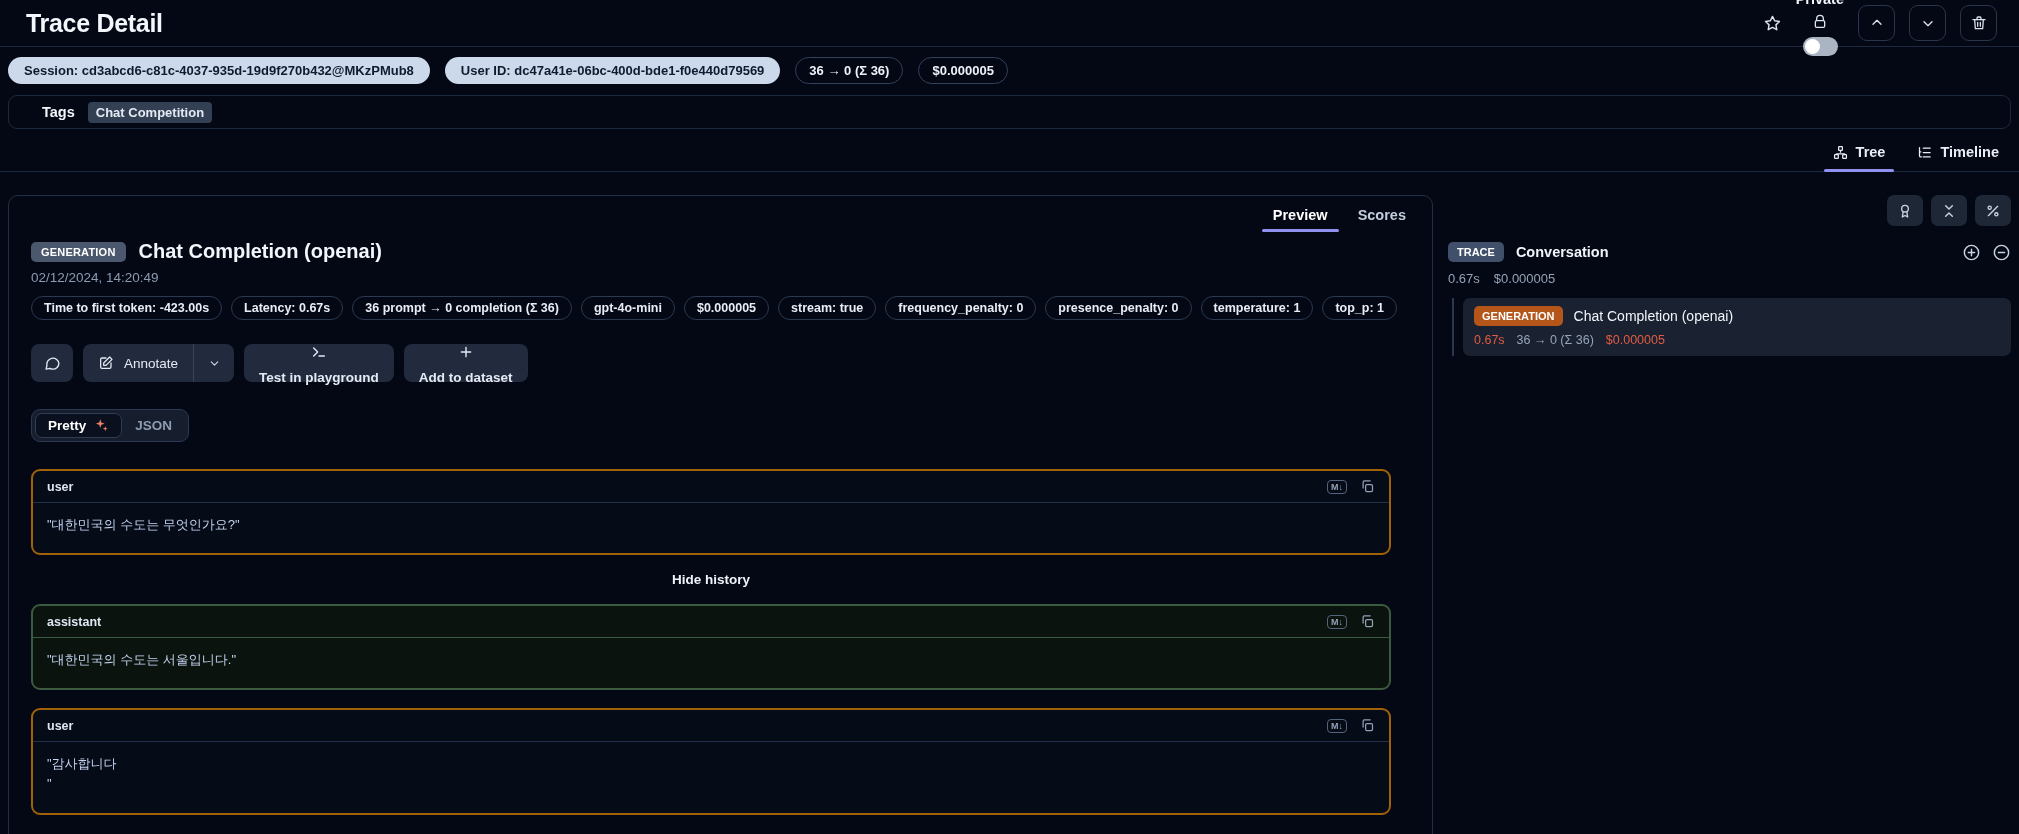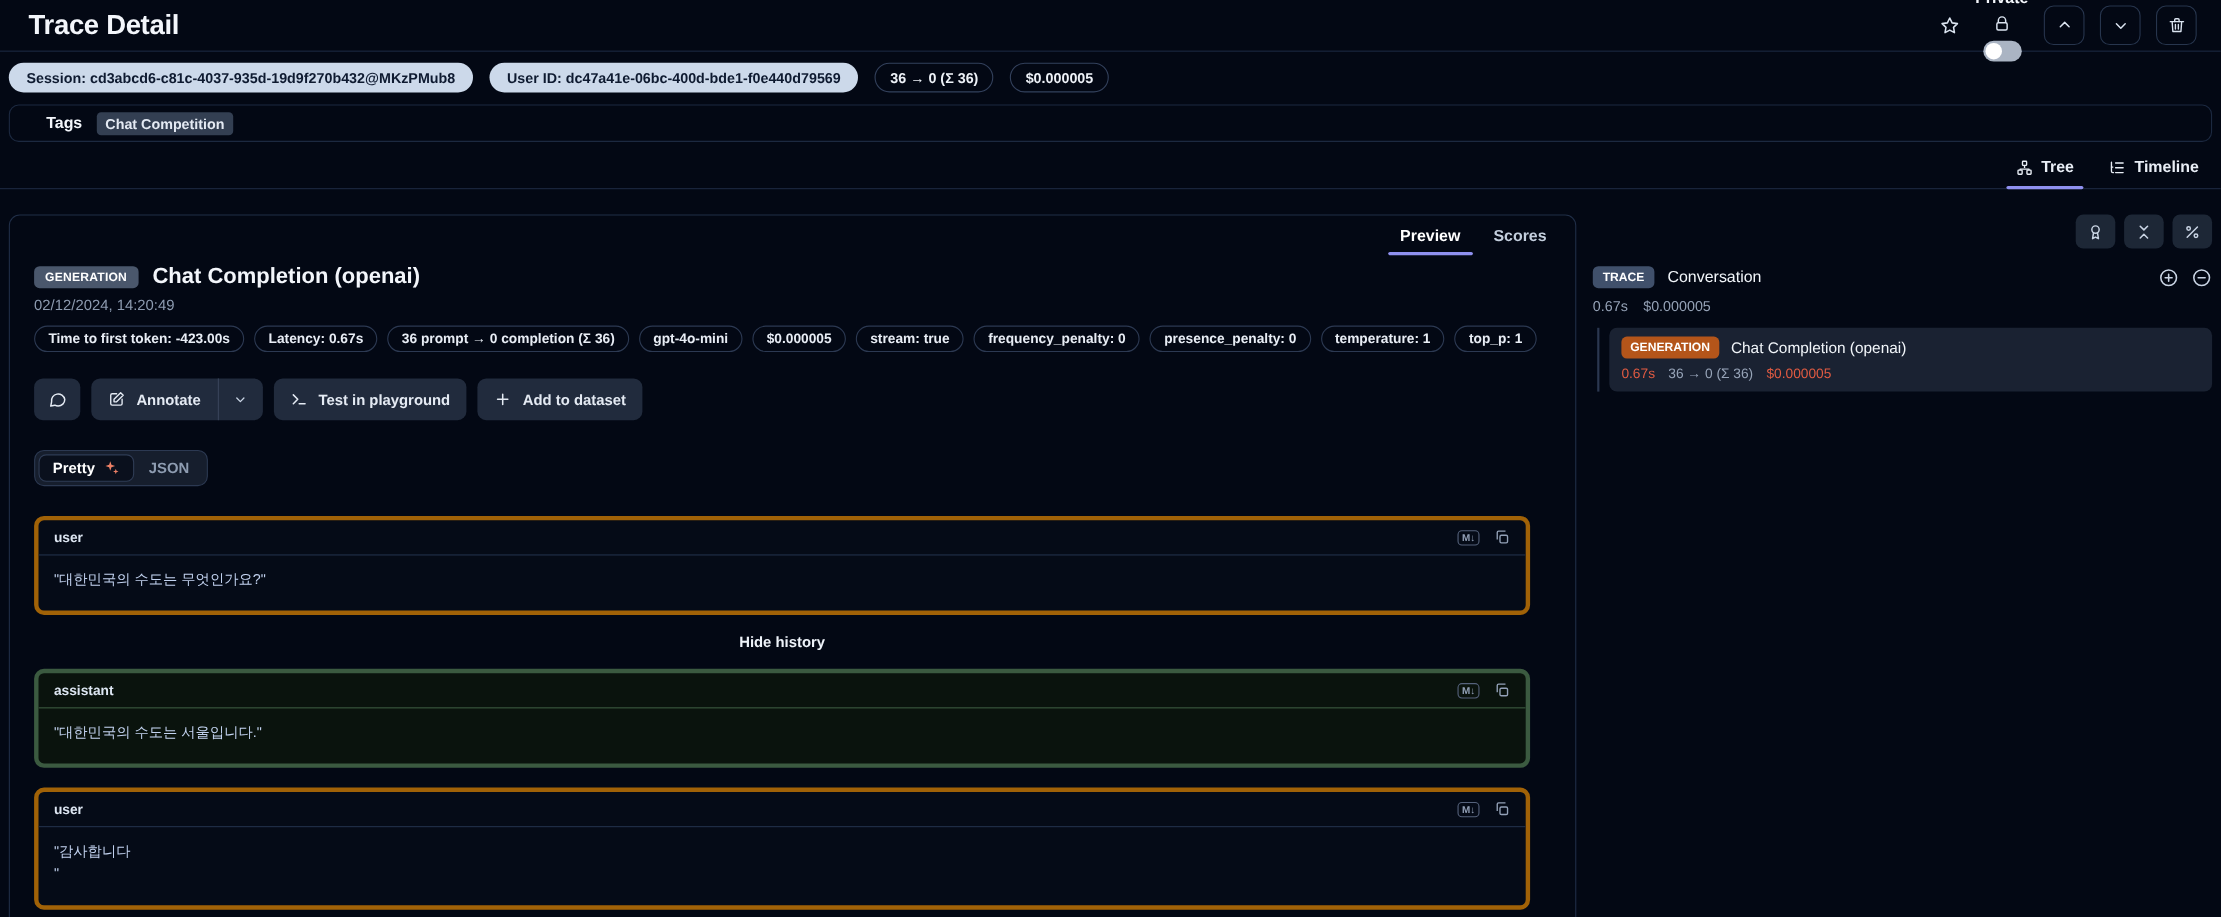--- a/index.html
+++ b/index.html
@@ -51,54 +51,54 @@
 
   .obs-row{display:flex;align-items:center;gap:13px;}
   .badge-slate{background:#4a576c;color:#fff;font-size:11px;font-weight:700;padding:4px 10px;border-radius:5px;letter-spacing:.2px;}
   .obs-title{font-size:20px;font-weight:700;}
   .obs-date{margin-top:7px;font-size:13.5px;color:#8d9bb0;}
   .pills-wrap{margin-top:11px;display:flex;flex-wrap:wrap;gap:9px;max-width:1375px;}
   .mpill{border:1px solid #2c3952;border-radius:14px;padding:4px 12px;font-size:12.5px;font-weight:700;color:#e8edf5;}
 
   .actions-row{margin-top:24px;display:flex;gap:10px;align-items:center;}
   .abtn{background:#212b3d;border:none;border-radius:8px;display:inline-flex;align-items:center;gap:10px;
-        padding:0 15px;height:38px;font-size:13.5px;font-weight:700;color:#e4eaf3;cursor:pointer;font-family:inherit;}
+        padding:0 15px;height:38px;font-size:13.5px;font-weight:700;color:#e4eaf3;cursor:pointer;font-family:inherit;flex-direction:column;}
   .abtn.icon-only{width:42px;justify-content:center;padding:0;}
   .split{display:inline-flex;align-items:stretch;background:#212b3d;border-radius:8px;height:38px;}
-  .split .main{display:flex;align-items:center;gap:10px;padding:0 15px;font-size:13.5px;font-weight:700;color:#e4eaf3;cursor:pointer;}
+  .split .main{display:flex;align-items:center;gap:10px;padding:0 15px;font-size:13.5px;font-weight:400;color:#e4eaf3;cursor:pointer;}
   .split .sep{width:1px;background:#39445a;margin:0;}
   .split .caret{display:flex;align-items:center;justify-content:center;width:40px;color:#c9d4e4;cursor:pointer;}
 
   .format-toggle{margin-top:27px;display:inline-flex;align-items:center;background:#161e2d;
                  border:1px solid #2c3952;border-radius:9px;padding:3px;}
   .seg{padding:5px 13px;font-size:13.5px;font-weight:700;color:#8e9cb1;border-radius:7px;
        display:flex;gap:8px;align-items:center;cursor:pointer;}
   .seg.active{background:#0a101d;color:#fff;border:1px solid #2f3c55;padding:4px 12px;}
 
   .messages{margin-top:27px;width:1360px;}
-  .msg-box{border:4px solid #a16207;border-radius:9px;overflow:hidden;background:#050b17;}
+  .msg-box{border:2px solid #a16207;border-radius:9px;overflow:hidden;background:#050b17;}
   .msg-box + .msg-box{margin-top:18px;}
   .msg-head{display:flex;align-items:center;padding:8px 14px;border-bottom:1px solid #22304a;}
   .msg-role{font-size:12.5px;font-weight:700;color:#dde6f2;}
   .msg-icons{margin-left:auto;display:flex;align-items:center;gap:13px;color:#93a1b7;}
   .md-chip{border:1.3px solid #56637c;border-radius:4px;font-size:9px;font-weight:700;padding:1px 3px;color:#93a1b7;cursor:pointer;}
   .copy-btn{cursor:pointer;color:#93a1b7;background:none;border:none;}
   .msg-content{padding:12px 14px 18px;font-size:13px;color:#c3d3f0;white-space:pre-wrap;line-height:1.55;}
   .msg-box.assistant{border-color:#3b5a40;background:#0a130d;}
   .msg-box.assistant .msg-head{border-bottom-color:#3b5a40;}
   .hide-history{text-align:center;font-size:13.5px;font-weight:700;margin:17px 0;color:#eef3f9;cursor:pointer;}
 
   
   .sidebar{flex:1;min-width:0;}
   .sb-icons{display:flex;justify-content:flex-end;gap:8px;}
   .sb-btn{width:36px;height:31px;background:#1d2736;border:none;border-radius:7px;display:flex;
           align-items:center;justify-content:center;color:#c9d4e4;cursor:pointer;}
   .trace-row{margin-top:16px;display:flex;align-items:center;gap:12px;}
   .badge-trace{background:#40506b;color:#fff;font-size:11px;font-weight:700;padding:4px 9px;border-radius:5px;}
-  .trace-title{font-size:14.5px;font-weight:400;color:#f1f5f9;}
+  .trace-title{font-size:14.5px;font-weight:700;color:#f1f5f9;}
   .trace-actions{margin-left:auto;display:flex;gap:11px;color:#c9d4e4;}
   .circle-btn{background:none;border:none;color:#c9d4e4;cursor:pointer;padding:0;}
   .trace-stats{margin-top:9px;font-size:13px;color:#95a2b6;display:flex;gap:14px;}
   .node-wrap{margin-top:12px;position:relative;padding-left:15px;}
   .node-wrap::before{content:"";position:absolute;left:4px;top:0;bottom:0;width:2px;background:#2b3750;}
   .node-card{background:#1a2232;border-radius:7px;padding:8px 11px 9px;cursor:pointer;}
   .node-line1{display:flex;align-items:center;gap:11px;}
   .badge-gen-orange{background:#b4551a;color:#fff;font-size:11px;font-weight:700;padding:4px 8px;border-radius:5px;}
   .node-title{font-size:14px;font-weight:500;color:#f1f5f9;}
   .node-line2{margin-top:7px;display:flex;gap:12px;font-size:12.5px;font-weight:500;}

